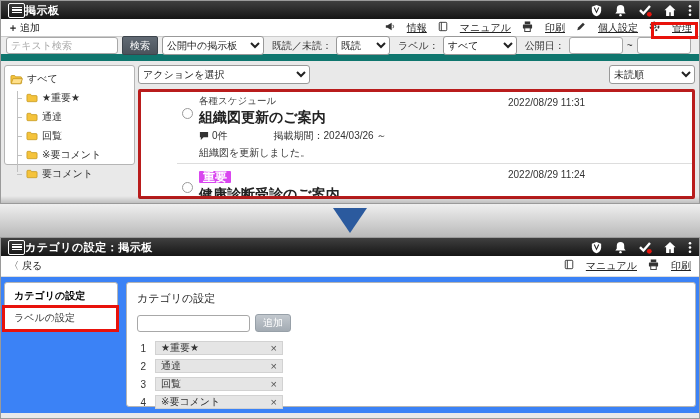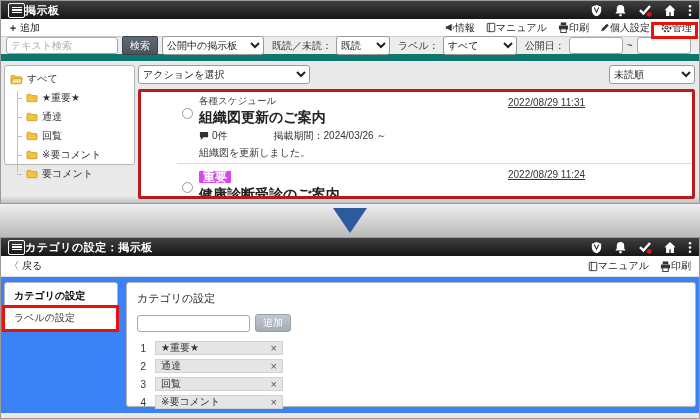--- a/index.html
+++ b/index.html
@@ -21,21 +21,21 @@
     display:flex; flex-direction:column; justify-content:space-evenly; padding:2px 2.5px; cursor:pointer; }
   .hamburger i { display:block; height:1.5px; background:#fff; }
   .appbar-title { color:#fff; font-size:11px; font-weight:bold; letter-spacing:.5px; }
   .appbar-icons { margin-left:auto; display:flex; gap:11px; align-items:center; }
   .appbar-icons svg { display:block; cursor:pointer; }
 
   
   .toolbar { height:17px; background:#fff; display:flex; align-items:center;
     padding:0 7px; font-size:10px; color:#222; }
   .toolbar-links { margin-left:auto; display:flex; gap:11px; align-items:center; }
-  .tlink { display:flex; align-items:center; gap:0; cursor:pointer; color:#222; }
+  .tlink { display:flex; align-items:flex-start; gap:12px; cursor:pointer; color:#222;text-decoration:underline; }
   .tlink svg { display:block; }
   .add-link { display:flex; align-items:center; gap:2px; cursor:pointer; }
   .plus-icon::before { content:"＋"; font-size:10px; font-weight:bold; }
   .toolbar2 { height:21px; background:#fff; display:flex; align-items:center;
     padding:0 8px; font-size:10px; color:#222; border-bottom:1px solid #ddd; }
   .back-link { display:flex; align-items:center; gap:3px; cursor:pointer; }
   .chev-icon::before { content:"〈"; font-size:10px; }
 
   
   .searchbar { height:25px; background:#ededed; border-top:1px solid #ccc;
@@ -73,21 +73,21 @@
   .action-row { display:flex; margin-bottom:5px; }
   .action-row .spacer { flex:1; }
   .list-panel { border:3px solid #b91c1c; border-radius:2px; background:#fff;
     height:110px; overflow:hidden;padding-left:36px; }
   .bulletin-item { display:flex; padding:3px 6px 3px 5px; }
   .bulletin-item + .bulletin-item { border-top:1px solid #ddd; }
   .chk { width:11px; height:11px; border:1px solid #9a9a9a; border-radius:50%;
     background:#fff; flex:0 0 auto; margin-right:6px; cursor:pointer; }
   .mt1 { margin-top:13px; } .mt2 { margin-top:15px; }
   .item-main { flex:1; min-width:0; }
-  .item-time { width:178px; font-size:10px; color:#333; padding-top:2px;text-decoration:underline; }
+  .item-time { width:178px; font-size:10px; color:#333; padding-top:2px; }
   .item-category { font-size:9.5px; color:#444; }
   .item-badge { display:inline-block; background:#d946ef; color:#fff; font-size:12px;
     font-weight:bold; padding:0px 4px; border-radius:1px; line-height:12px; }
   .item-title { font-size:14px; font-weight:bold; color:#222; margin-top:1px; cursor:pointer; }
   .item-meta { display:flex; gap:46px; font-size:10px; color:#333; margin-top:2px; }
   .cmt { display:flex; align-items:center; gap:3px; }
   .item-body { font-size:10px; color:#333; margin-top:3px; }
   .cut-shadow { position:absolute; left:0; right:0; bottom:0; height:7px;
     background:linear-gradient(rgba(0,0,0,0),rgba(0,0,0,.18)); pointer-events:none; }
 

